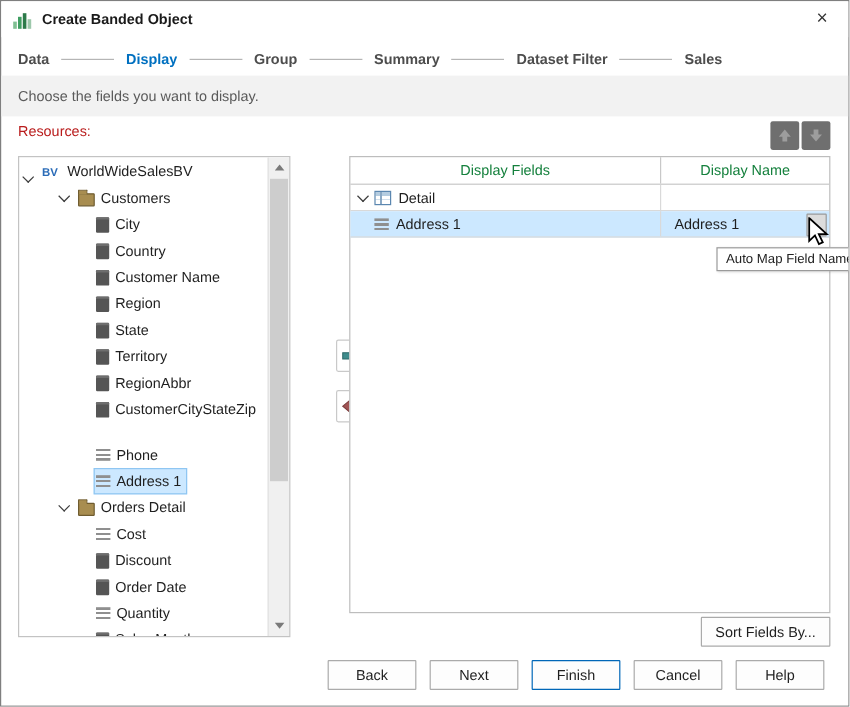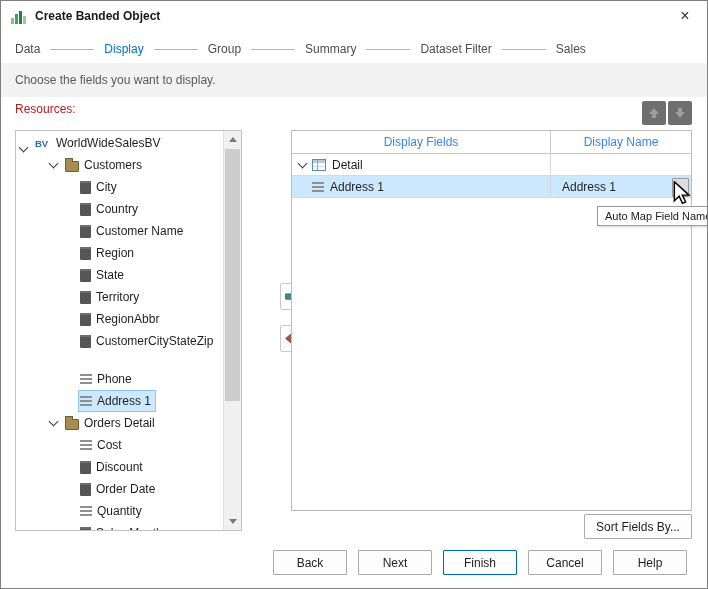--- a/index.html
+++ b/index.html
@@ -11,21 +11,21 @@
   .app-icon i{display:block;width:3px;background:#3f9e62;}
   .app-icon i.b1{height:6px;background:#7fbf92;}
   .app-icon i.b2{height:10px;}
   .app-icon i.b3{height:13px;background:#2c7a49;}
   .app-icon i.b4{height:8px;background:#9dc8ab;}
   .win-title{font-weight:600;color:#1a1a1a;}
   .close-btn{position:absolute;right:12px;top:5px;width:20px;height:20px;display:flex;align-items:center;justify-content:center;font-size:16px;color:#333;cursor:default;}
 
   
   .steps{position:absolute;left:14px;top:36px;right:14px;height:24px;display:flex;align-items:center;}
-  .step{display:inline-flex;align-items:center;font-weight:400;color:#4d4d4d;white-space:nowrap;}
+  .step{display:inline-flex;align-items:center;font-weight:700;color:#4d4d4d;white-space:nowrap;}
   .step:not(.last)::after{content:"";display:inline-block;width:44px;height:1px;background:#b5b5b5;margin:0 10px;}
   .step.active .step-label{color:#0070c0;}
 
   
   .subtitle-bar{position:absolute;left:0;top:62px;right:0;height:34px;background:#f2f2f2;display:flex;align-items:center;padding-left:14px;color:#5a5a5a;}
 
   
   .resources-label{position:absolute;left:14px;top:101px;color:#b91c1c;}
   .updown{position:absolute;right:15px;top:100px;display:flex;gap:2px;}
   .ud-btn{width:24px;height:24px;background:#6f6f6f;border-radius:2px;display:flex;align-items:center;justify-content:center;}
@@ -62,21 +62,21 @@
   .sb-thumb{position:absolute;left:1px;top:18px;width:15px;height:252px;background:#cdcdcd;}
 
   
   .xfer{position:absolute;width:27px;height:27px;box-sizing:border-box;border:1px solid #c9c9c9;border-radius:2px;background:#fff;display:flex;align-items:center;justify-content:center;}
   .xfer-right{left:279px;top:282px;}
   .xfer-left{left:279px;top:324px;}
 
   
   .fields-table{position:absolute;left:290px;top:129px;width:401px;height:381px;box-sizing:border-box;border:1px solid #bdbdbd;background:#fff;}
   .t-header{display:flex;height:23px;box-sizing:border-box;border-bottom:1px solid #c8c8c8;}
-  .t-hcell{display:flex;align-items:center;justify-content:center;box-sizing:border-box;color:#3b82f6;}
+  .t-hcell{display:flex;align-items:center;justify-content:center;box-sizing:border-box;color:#15803d;}
   .t-hcell.c1{width:259px;border-right:1px solid #c8c8c8;}
   .t-hcell.c2{flex:1;}
   .t-row{display:flex;height:22px;box-sizing:border-box;border-bottom:1px solid #d9d9d9;}
   .t-cell{display:flex;align-items:center;box-sizing:border-box;padding-left:5px;position:relative;}
   .t-cell.c1{width:259px;border-right:1px solid #d9d9d9;}
   .t-cell.c2{flex:1;}
   .t-row.selected{background:#cce8ff;}
   .t-chevron{width:6px;height:6px;border-right:1.6px solid #3c3c3c;border-bottom:1.6px solid #3c3c3c;transform:rotate(45deg);margin:0 6px 3px 2px;flex:none;}
   .t-label{margin-left:6px;color:#1f1f1f;}
   .cell-button{position:absolute;right:2px;top:2px;width:15px;height:17px;background:#dcdcdc;border:1px solid #999;border-radius:1px;}

